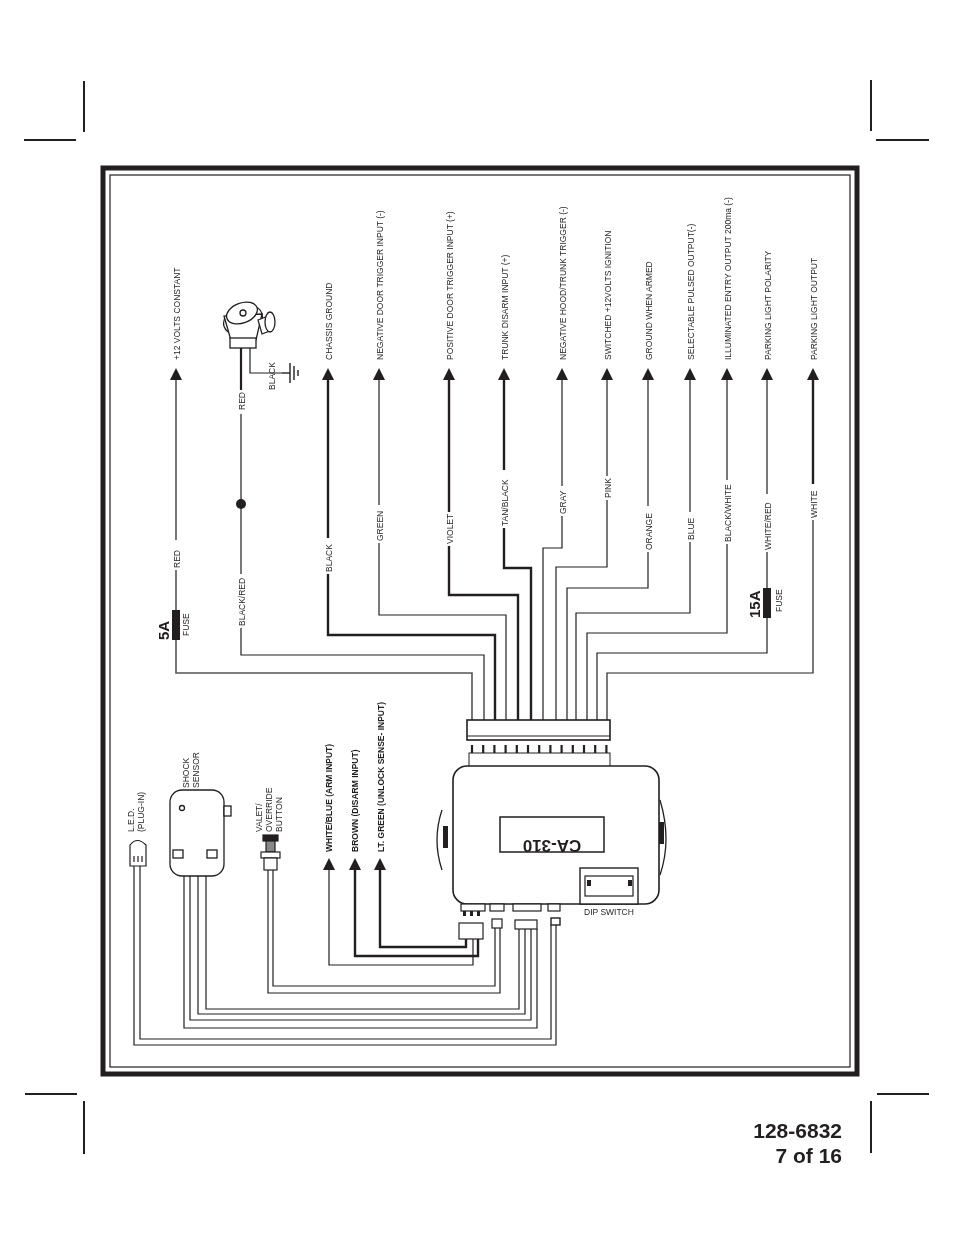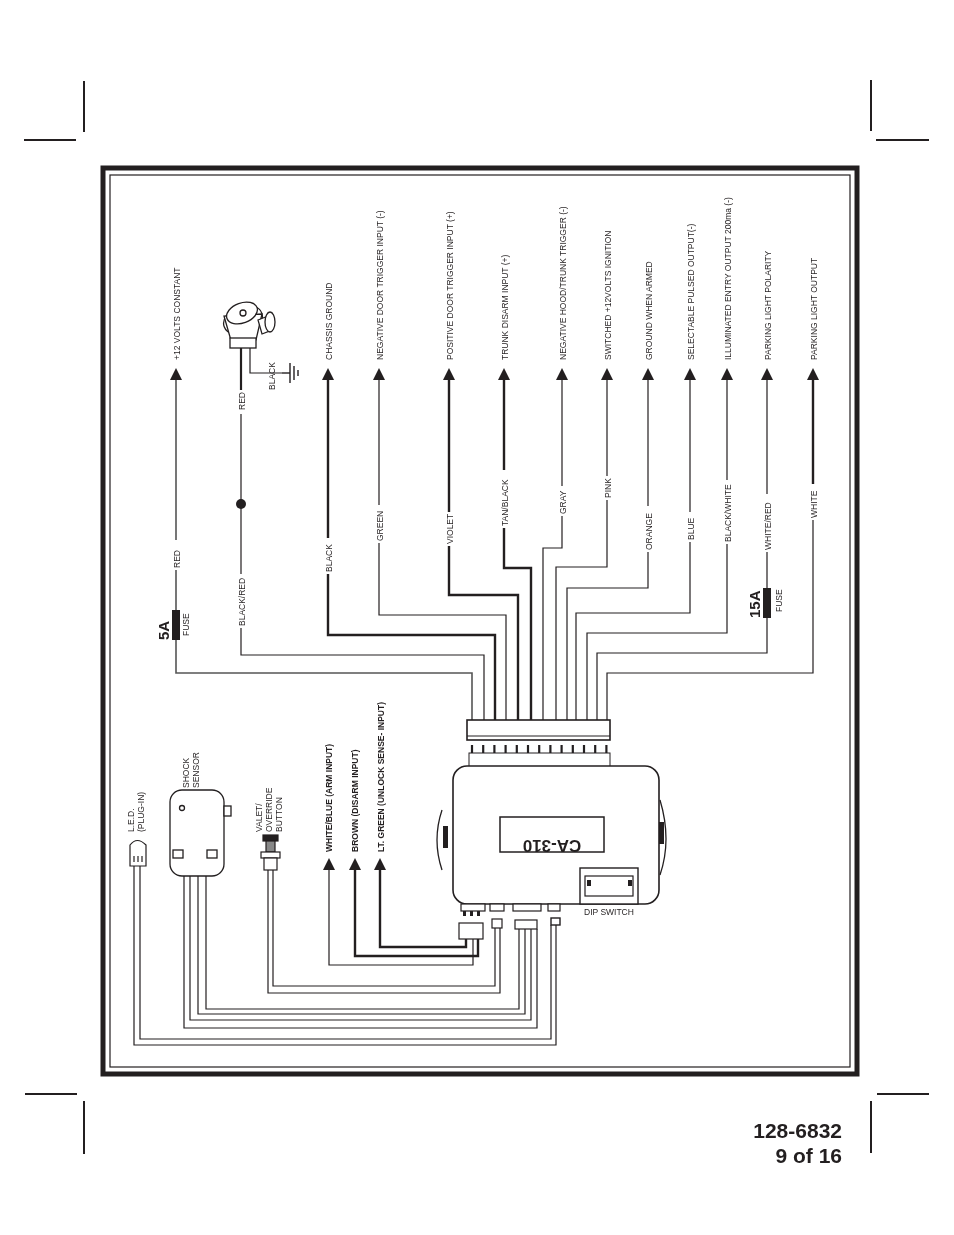--- a/index.html
+++ b/index.html
@@ -250,14 +250,14 @@
       <text class="lbl" transform="translate(189,788) rotate(-90)">SHOCK</text>
       <text class="lbl" transform="translate(199,788) rotate(-90)">SENSOR</text>
       <text class="lbl" transform="translate(262,832) rotate(-90)">VALET/</text>
       <text class="lbl" transform="translate(272,832) rotate(-90)">OVERRIDE</text>
       <text class="lbl" transform="translate(282,832) rotate(-90)">BUTTON</text>
     </g>
 </svg>
 
 <div class="footer">
   <div>128-6832</div>
-  <div>9 of 16</div>
+  <div>7 of 16</div>
 </div>
 
 </body></html>

